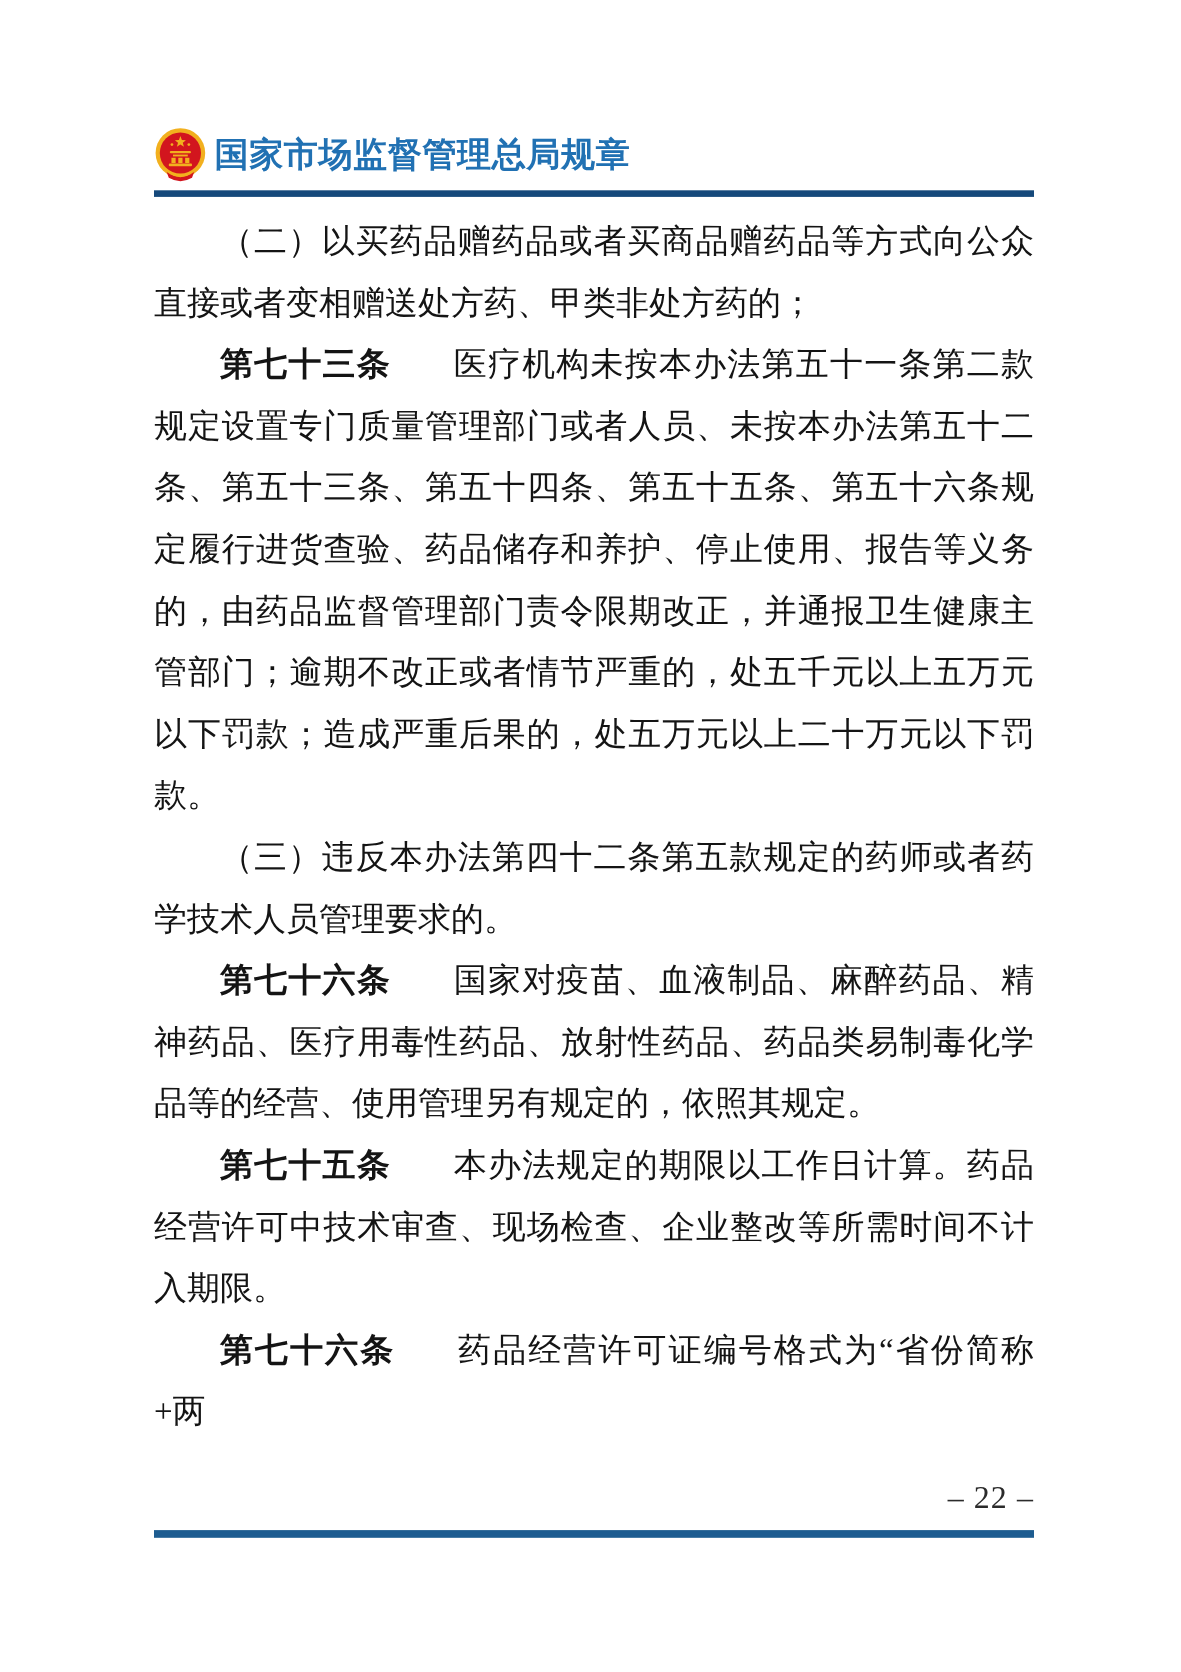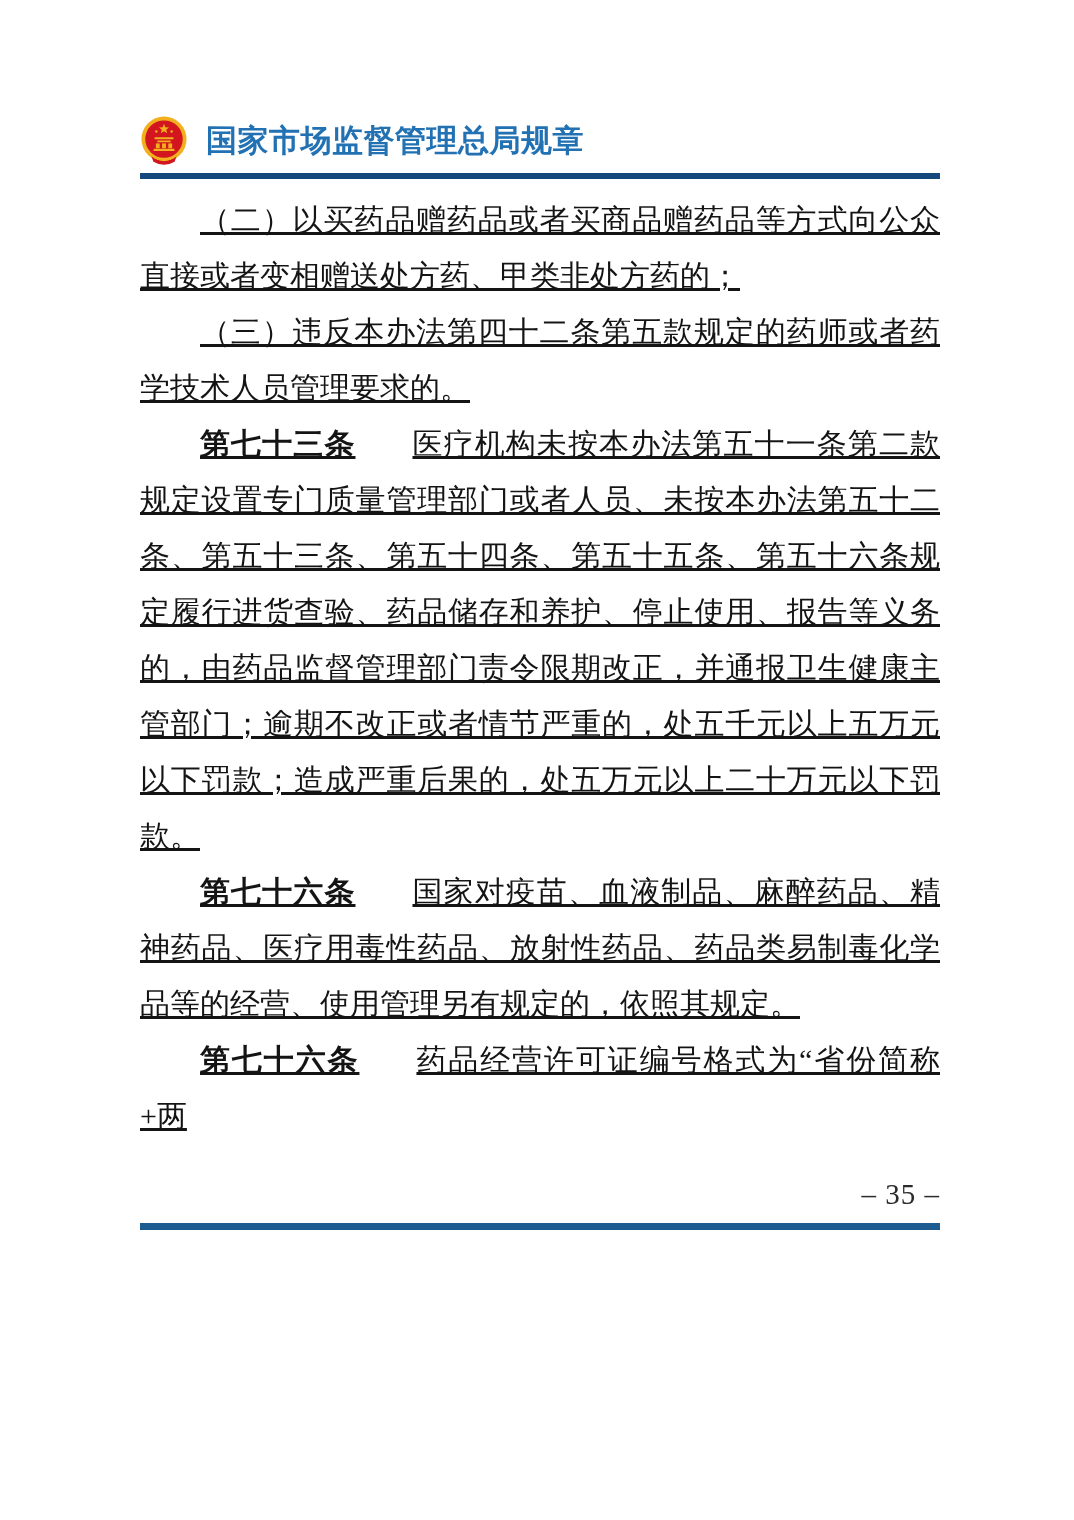--- a/index.html
+++ b/index.html
@@ -14,21 +14,21 @@
   .content {
     position: absolute;
     left: 140px;
     top: 0;
     width: 800px;
   }
   
   .doc-header {
     display: flex;
     align-items: center;
-    gap: 18px;
+    gap: 7px;
     padding-top: 114px;
     height: 54px;
     box-sizing: content-box;
   }
   .emblem { flex: 0 0 auto; display: block; }
   .doc-header-title {
     font-family: "Liberation Sans", "DejaVu Sans", sans-serif;
     font-weight: 700;
     font-size: 31px;
     letter-spacing: 0.5px;
@@ -42,21 +42,21 @@
   }
   
   .doc-body {
     margin-top: 13px;
     font-size: 30px;
     line-height: 56px;
     color: #141414;
     text-align: justify;
     text-justify: inter-character;
   }
-  .para { margin: 0; text-indent: 2em; text-decoration: underline; }
+  .para { margin: 0; text-indent: 2em; }
   .lead {
     font-family: "Liberation Sans", "DejaVu Sans", sans-serif;
     font-weight: 700;
     margin-right: 1.9em;
   }
   .chapter-heading {
     text-align: center;
     text-indent: 0;
     font-family: "Liberation Sans", "DejaVu Sans", sans-serif;
     font-weight: 700;
@@ -107,28 +107,29 @@
         <path d="M30,88 Q50,101 70,88" stroke="#f2b01e" stroke-width="3" fill="none"></path>
       </svg>
       <span class="doc-header-title">国家市场监督管理总局规章</span>
     </div>
     <div class="header-rule"></div>
 
     <div class="doc-body">
 
       <p class="para"><span>（二）以买药品赠药品或者买商品赠药品等方式向公众直接或者变相赠送处方药、甲类非处方药的；</span></p>
 
+      <p class="para"><span class="lead">第七十三条</span><span>医疗机构未按本办法第五十一条第二款规定设置专门质量管理部门或者人员、未按本办法第五十二条、第五十三条、第五十四条、第五十五条、第五十六条规定履行进货查验、药品储存和养护、停止使用、报告等义务的，由药品监督管理部门责令限期改正，并通报卫生健康主管部门；逾期不改正或者情节严重的，处五千元以上五万元以下罚款；造成严重后果的，处五万元以上二十万元以下罚款。</span></p>
+
       <p class="para"><span>（三）违反本办法第四十二条第五款规定的药师或者药学技术人员管理要求的。</span></p>
-
-      <p class="para"><span class="lead">第七十三条</span><span>医疗机构未按本办法第五十一条第二款规定设置专门质量管理部门或者人员、未按本办法第五十二条、第五十三条、第五十四条、第五十五条、第五十六条规定履行进货查验、药品储存和养护、停止使用、报告等义务的，由药品监督管理部门责令限期改正，并通报卫生健康主管部门；逾期不改正或者情节严重的，处五千元以上五万元以下罚款；造成严重后果的，处五万元以上二十万元以下罚款。</span></p>
 
 
       <p class="para"><span class="lead">第七十六条</span><span>国家对疫苗、血液制品、麻醉药品、精神药品、医疗用毒性药品、放射性药品、药品类易制毒化学品等的经营、使用管理另有规定的，依照其规定。</span></p>
 
+      <p class="para"><span class="lead">第七十五条</span><span>本办法规定的期限以工作日计算。药品经营许可中技术审查、现场检查、企业整改等所需时间不计入期限。</span></p>
 
       <p class="para"><span class="lead">第七十六条</span><span>药品经营许可证编号格式为“省份简称+两</span></p>
     </div>
 
-    <div class="page-number">– 35 –</div>
+    <div class="page-number">– 22 –</div>
     <div class="footer-rule"></div>
 
   </div>
 </div>
 
 </body></html>

